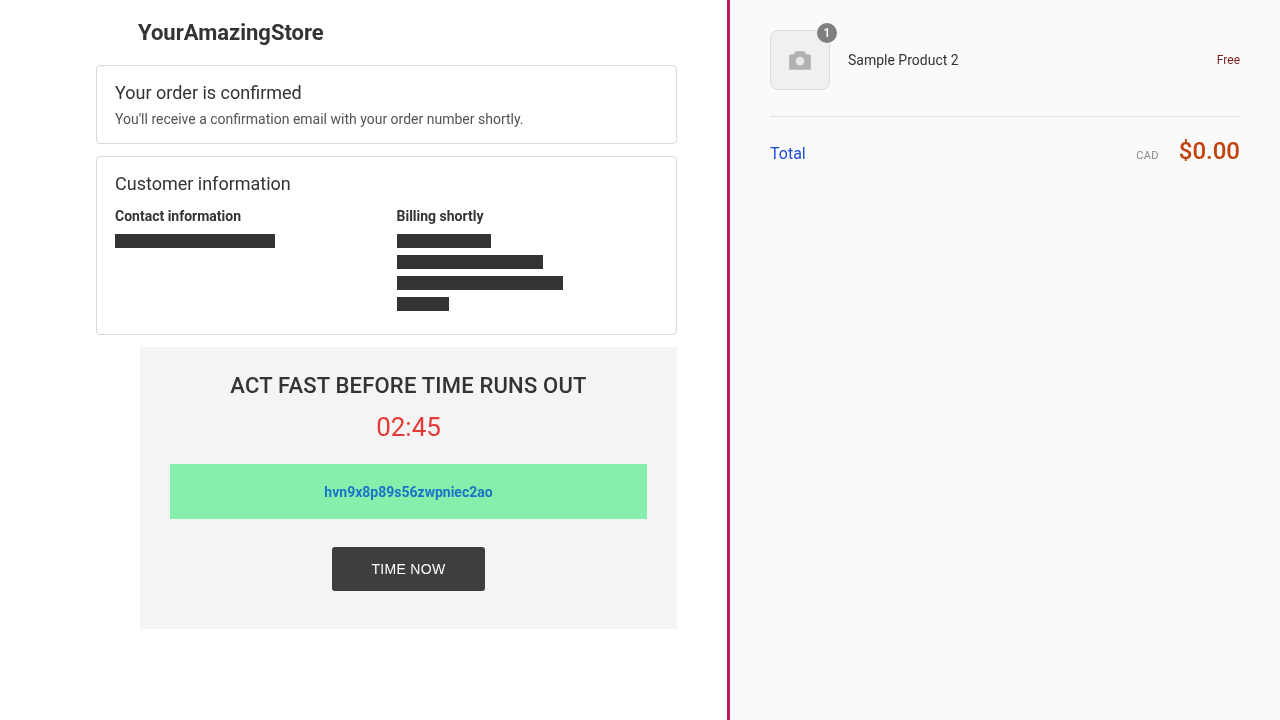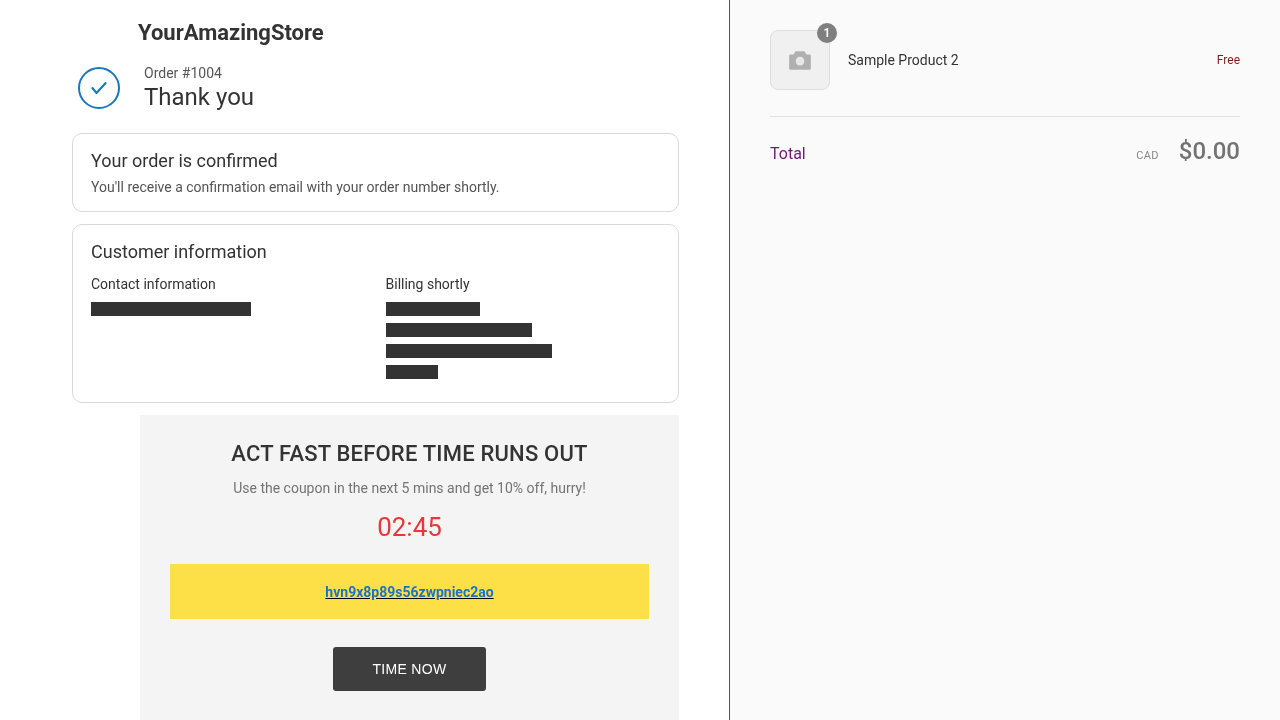--- a/index.html
+++ b/index.html
@@ -1,84 +1,73 @@
 <!DOCTYPE html>
 <html><head>
   <meta charset="utf-8">
   <style>
     * { margin: 0; padding: 0; box-sizing: border-box; }
     body { font-family: -apple-system, BlinkMacSystemFont, "Segoe UI", Roboto, Helvetica, Arial, sans-serif; width: 1280px; height: 720px; overflow: hidden; background: #fff; display: flex; }
-    .left-panel { width: 730px; padding: 20px 0 0 0; border-right: 1px solid #be185d; height: 100%; overflow-y: auto; }
+    .left-panel { width: 730px; padding: 20px 0 0 0; border-right: 3px solid #be185d; height: 100%; overflow-y: auto; }
     .right-panel { flex: 1; background: #fafafa; padding: 20px 40px; height: 100%; }
     
     .store-name { font-size: 22px; font-weight: 700; color: #333; margin-left: 138px; margin-bottom: 20px; }
     
     .thank-you-header { display: flex; align-items: center; gap: 24px; margin-bottom: 22px; margin-left: 78px; }
     .check-circle { width: 42px; height: 42px; border: 2px solid #1878b9; border-radius: 50%; display: flex; align-items: center; justify-content: center; flex-shrink: 0; }
     .check-circle svg { width: 20px; height: 20px; }
     .order-meta { display: flex; flex-direction: column; gap: 2px; }
     .order-number { font-size: 14px; color: #555; }
     .thank-you-title { font-size: 24px; font-weight: 400; color: #333; }
     
-    .card { border: 1px solid #d9d9d9; border-radius: 10px; padding: 16px 18px; margin: 0 50px 12px 72px; }
+    .card { border: 1px solid #d9d9d9; border-radius: 4px; padding: 16px 18px; margin: 0 50px 12px 96px; }
     .card-title { font-size: 18px; font-weight: 400; color: #333; margin-bottom: 8px; }
     .card-subtext { font-size: 14px; color: #545454; }
     
     .customer-info .card-title { margin-bottom: 14px; }
     .info-grid { display: flex; gap: 20px; }
     .info-col { flex: 1; }
-    .info-label { font-size: 14px; font-weight: 400; color: #333; margin-bottom: 10px; }
+    .info-label { font-size: 14px; font-weight: 700; color: #333; margin-bottom: 10px; }
     
     
     .bar { background: #333; height: 14px; margin-bottom: 7px; }
     .bar.w1 { width: 160px; }
     .bar.w2 { width: 94px; }
     .bar.w3 { width: 146px; }
     .bar.w4 { width: 166px; }
     .bar.w5 { width: 52px; }
     
     .promo-block { background: #f4f4f4; margin: 0 50px 0 140px; padding: 26px 30px 38px; text-align: center; }
     .promo-headline { font-size: 22px; font-weight: 500; color: #333; letter-spacing: 0.2px; margin-bottom: 14px; }
     .promo-sub { font-size: 14px; color: #737373; margin-bottom: 16px; }
     .promo-timer { font-size: 26px; font-weight: 400; color: #e53935; margin-bottom: 22px; }
-    .coupon-box { background: #fde047; padding: 18px 12px; margin: 0 auto 28px; text-decoration: underline; }
+    .coupon-box { background: #86efac; padding: 18px 12px; margin: 0 auto 28px; }
     .coupon-code { color: #1a73c7; font-weight: 700; font-size: 14px; }
     .shop-btn { display: inline-block; background: #3e3e3e; color: #fff; font-size: 14px; font-weight: 500; letter-spacing: 0.3px; padding: 14px 40px; border: none; border-radius: 3px; cursor: pointer; }
     
     
     .product-row { display: flex; align-items: center; gap: 18px; padding: 10px 0 26px; border-bottom: 1px solid #e1e1e1; }
     .product-thumb { position: relative; width: 60px; height: 60px; background: #f0f0f0; border: 1px solid #ddd; border-radius: 8px; display: flex; align-items: center; justify-content: center; }
     .product-thumb svg { width: 26px; height: 22px; }
     .qty-badge { position: absolute; top: -8px; right: -8px; background: #7f7f7f; color: #fff; font-size: 12px; font-weight: 600; width: 20px; height: 20px; border-radius: 50%; display: flex; align-items: center; justify-content: center; }
     .product-name { flex: 1; font-size: 14px; color: #333; }
     .product-price { font-size: 12px; color: #7f1d1d; }
     
     .total-row { display: flex; align-items: baseline; justify-content: space-between; padding-top: 20px; }
-    .total-label { font-size: 16px; color: #701a75; }
+    .total-label { font-size: 16px; color: #1d4ed8; }
     .total-right { display: flex; align-items: baseline; gap: 20px; }
     .total-currency { font-size: 11px; color: #888; letter-spacing: 0.3px; }
-    .total-amount { font-size: 24px; font-weight: 500; color: #737373; }
+    .total-amount { font-size: 24px; font-weight: 500; color: #c2410c; }
   </style>
 </head>
 <body>
 
 <div class="left-panel">
   <div class="store-name">YourAmazingStore</div>
 
-  <div class="thank-you-header">
-    <div class="check-circle">
-      <svg viewBox="0 0 24 24" fill="none" stroke="#1878b9" stroke-width="2.4" stroke-linecap="round" stroke-linejoin="round">
-          <polyline points="4 12 9 18 20 6"></polyline>
-        </svg>
-    </div>
-    <div class="order-meta">
-      <div class="order-number">Order #1004</div>
-      <div class="thank-you-title">Thank you</div>
-    </div>
-  </div>
 
   <div class="card">
     <div class="card-title">Your order is confirmed</div>
     <div class="card-subtext">You'll receive a confirmation email with your order number shortly.</div>
   </div>
 
   <div class="card customer-info">
     <div class="card-title">Customer information</div>
     <div class="info-grid">
       <div class="info-col">
@@ -90,21 +79,20 @@
         <div class="bar w2"></div>
         <div class="bar w3"></div>
         <div class="bar w4"></div>
         <div class="bar w5"></div>
       </div>
     </div>
   </div>
 
   <div class="promo-block">
     <div class="promo-headline">ACT FAST BEFORE TIME RUNS OUT</div>
-    <div class="promo-sub">Use the coupon in the next 5 mins and get 10% off, hurry!</div>
     <div class="promo-timer">02:45</div>
     <div class="coupon-box">
       <span class="coupon-code">hvn9x8p89s56zwpniec2ao</span>
     </div>
     <button class="shop-btn">TIME NOW</button>
   </div>
 </div>
 
 <div class="right-panel">
   <div class="product-row">

